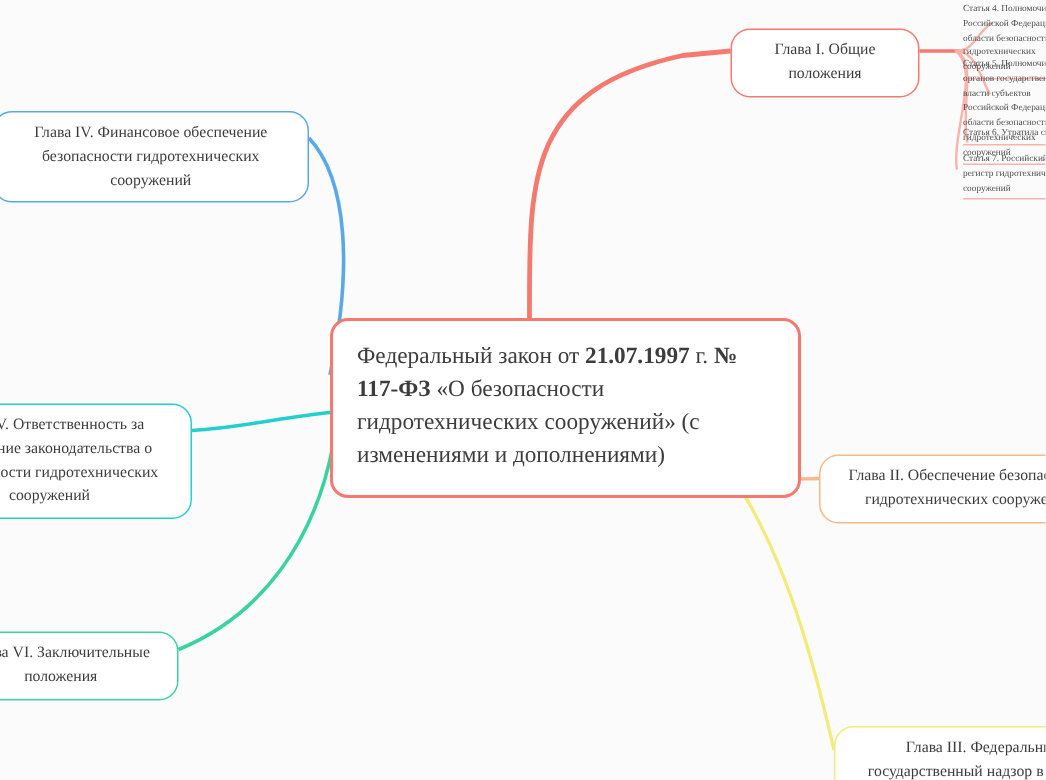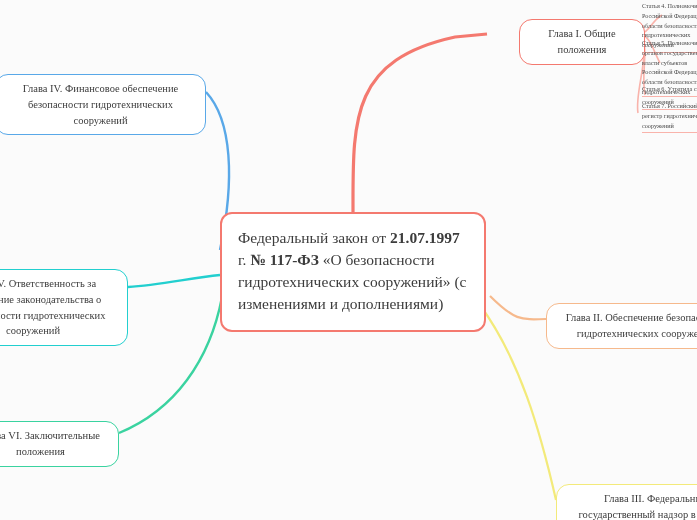--- a/index.html
+++ b/index.html
@@ -7,40 +7,40 @@
     width:697px;height:520px;overflow:hidden;position:relative;
     background:#fbfbfb;
     font-family:"Liberation Serif","DejaVu Serif",serif;
   }
   #canvas{position:absolute;inset:0;width:697px;height:520px;}
   svg.links{position:absolute;left:0;top:0;width:697px;height:520px;pointer-events:none;}
 
   .node{position:absolute;box-sizing:border-box;}
 
   .central{
-    left:220px;top:212px;width:266px;
+    left:220px;top:212px;width:314px;
     border:2px solid #f4796f;border-radius:12px;background:#ffffff;
     padding:13px 16px 15px 16px;
     color:#3c3c3c;font-size:15.5px;line-height:1.42;
   }
   .central b{font-weight:bold;}
 
   .chapter{
     border-radius:13px;background:#ffffff;
     font-size:10.5px;line-height:1.5;text-align:center;color:#3c3c3c;
     padding:6px 9px;
   }
   .c-red{border:1.4px solid #f4796f;}
   .c-blue{border:1.4px solid #59a8e8;}
   .c-teal{border:1.4px solid #22cfcf;}
   .c-green{border:1.4px solid #3ad3a0;}
   .c-orange{border:1.4px solid #f6b98c;}
   .c-yellow{border:1.4px solid #f3ea7a;}
 
-  #ch1{left:487px;top:19px;width:126px;margin-left:32px;}
+  #ch1{left:487px;top:19px;width:126px;}
   #ch4{left:-5px;top:74px;width:211px;}
   #ch5{left:-62px;top:269px;width:190px;}
   #ch6{left:-38px;top:421px;width:157px;}
   #ch2{left:546px;top:303px;width:200px;}
   #ch3{left:556px;top:484px;width:200px;}
 
   .article{
     position:absolute;font-size:6.2px;line-height:1.58;color:#4a4a4a;
     padding-bottom:2px;border-bottom:1.6px solid #f9b3ab;
     text-align:left;

